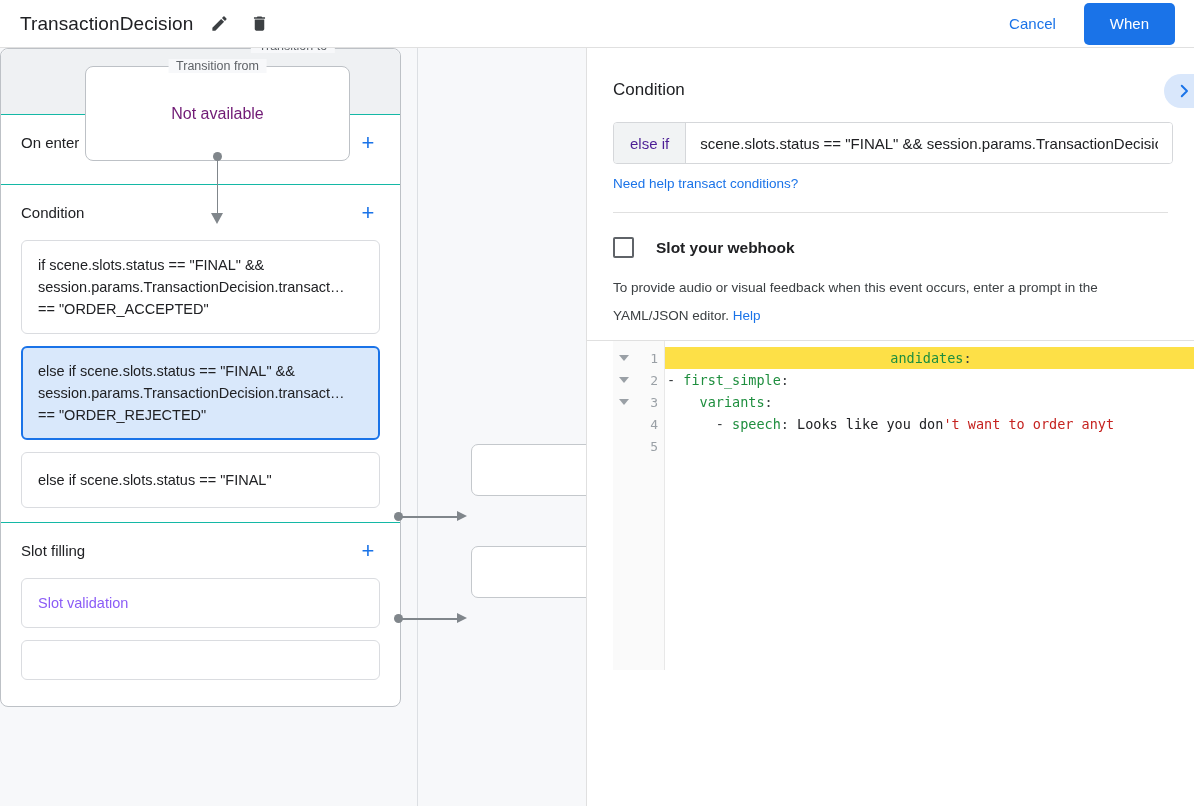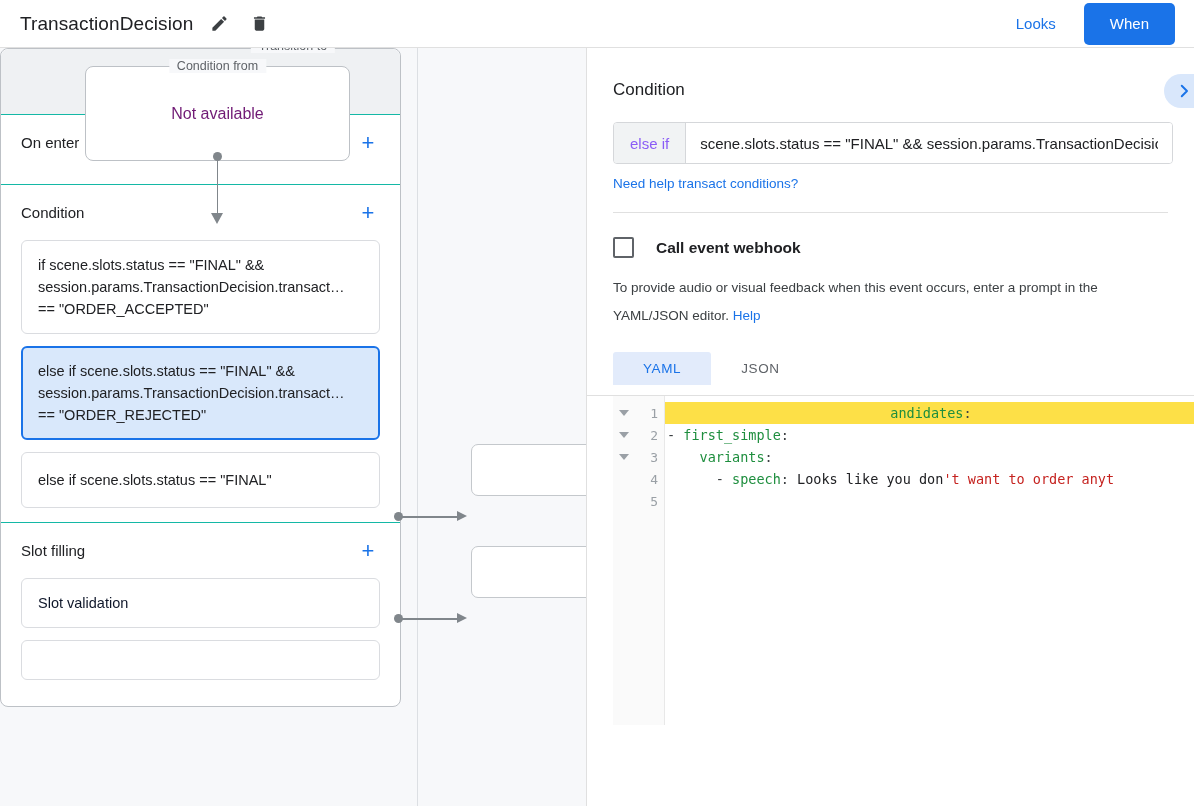--- a/index.html
+++ b/index.html
@@ -178,21 +178,21 @@
     padding: 12px 15px;
   }
   .cond-card .line { white-space: nowrap; overflow: hidden; text-overflow: ellipsis; }
   .cond-card.single { padding-top: 16px; padding-bottom: 16px; margin-bottom: 0; }
   .slot-card {
     border: 1px solid #dadce0;
     border-radius: 6px;
     background: #ffffff;
     padding: 16px;
     font-size: 14.5px;
-    color: #0f172a;
+    color: #8b5cf6;
     margin-bottom: 12px;
     cursor: pointer;
   }
 
   
   .nub { position: absolute; width: 9px; height: 9px; border-radius: 50%; background: #80868b; }
   .hline { position: absolute; height: 1.5px; background: #80868b; }
   .hhead {
     position: absolute; width: 0; height: 0;
     border-top: 5.5px solid transparent;
@@ -240,21 +240,21 @@
     height: 42px;
     width: 560px;
     overflow: hidden;
   }
   .cond-prefix {
     background: #f1f3f4;
     border-right: 1px solid #d5d7da;
     display: flex; align-items: center;
     padding: 0 16px;
     font-size: 15px;
-    color: #8b5cf6;
+    color: #4c1d95;
     white-space: nowrap;
   }
   .cond-input {
     flex: 1;
     border: none; outline: none;
     padding: 0 14px;
     font-size: 15px;
     color: #202124;
     font-family: inherit;
     background: #ffffff;
@@ -401,30 +401,30 @@
   </div>
 
   <div class="icon-btn">
     <svg width="19" height="19" viewBox="0 0 24 24" fill="#3c4043">
       <path d="M6 19c0 1.1.9 2 2 2h8c1.1 0 2-.9 2-2V7H6v12zM19 4h-3.5l-1-1h-5l-1 1H5v2h14V4z"></path>
     </svg>
   </div>
 
   <div class="topbar-spacer"></div>
 
-  <button class="cancel-btn">Looks</button>
+  <button class="cancel-btn">Cancel</button>
   <button class="save-btn">When</button>
 </div>
 
 <div class="canvas">
 
   <div class="canvas-rail"></div>
 
   <div class="fieldset-box trans-from">
-    <div class="fieldset-legend">Condition from</div>
+    <div class="fieldset-legend">Transition from</div>
     <div class="body">Not available</div>
   </div>
 
   <div class="arrow-dot"></div>
   <div class="arrow-line"></div>
   <div class="arrow-head"></div>
 
   <div class="trans-to">
     <div class="fieldset-legend" style="top:-9px;">Transition to</div>
 
@@ -502,33 +502,29 @@
 
     <span class="help-link">Need help transact conditions?</span>
 
     <div class="panel-divider"></div>
   </div>
 
   <div class="panel-sec">
 
     <div class="check-row">
       <div class="cbox"></div>
-      <span class="check-label">Call event webhook</span>
+      <span class="check-label">Slot your webhook</span>
     </div>
 
 
     <div class="help-text">
       <span>To provide audio or visual feedback when this event occurs, enter a prompt in the YAML/JSON editor.</span>
       <span class="inline-link">Help</span>
     </div>
 
-    <div class="tabs">
-      <div class="tab active">YAML</div>
-      <div class="tab">JSON</div>
-    </div>
 
     <div class="editor">
       <div class="gutter" id="gutter">
           <div class="gline"><span class="fold"></span>1</div>
           <div class="gline"><span class="fold"></span>2</div>
           <div class="gline"><span class="fold"></span>3</div>
           <div class="gline">4</div>
           <div class="gline">5</div>
         </div>
       <div class="code" id="code"><div class="cline hl"><span class="k-key">andidates</span><span class="k-punc">:</span></div><div class="cline"><span class="k-punc">- </span><span class="k-key">first_simple</span><span class="k-punc">:</span></div><div class="cline"><span class="k-punc">    </span><span class="k-key">variants</span><span class="k-punc">:</span></div><div class="cline"><span class="k-punc">      - </span><span class="k-key">speech</span><span class="k-punc">: </span><span class="k-txt">Looks like you don</span><span class="k-str">'t want to order anyt</span></div><div class="cline"></div></div>

